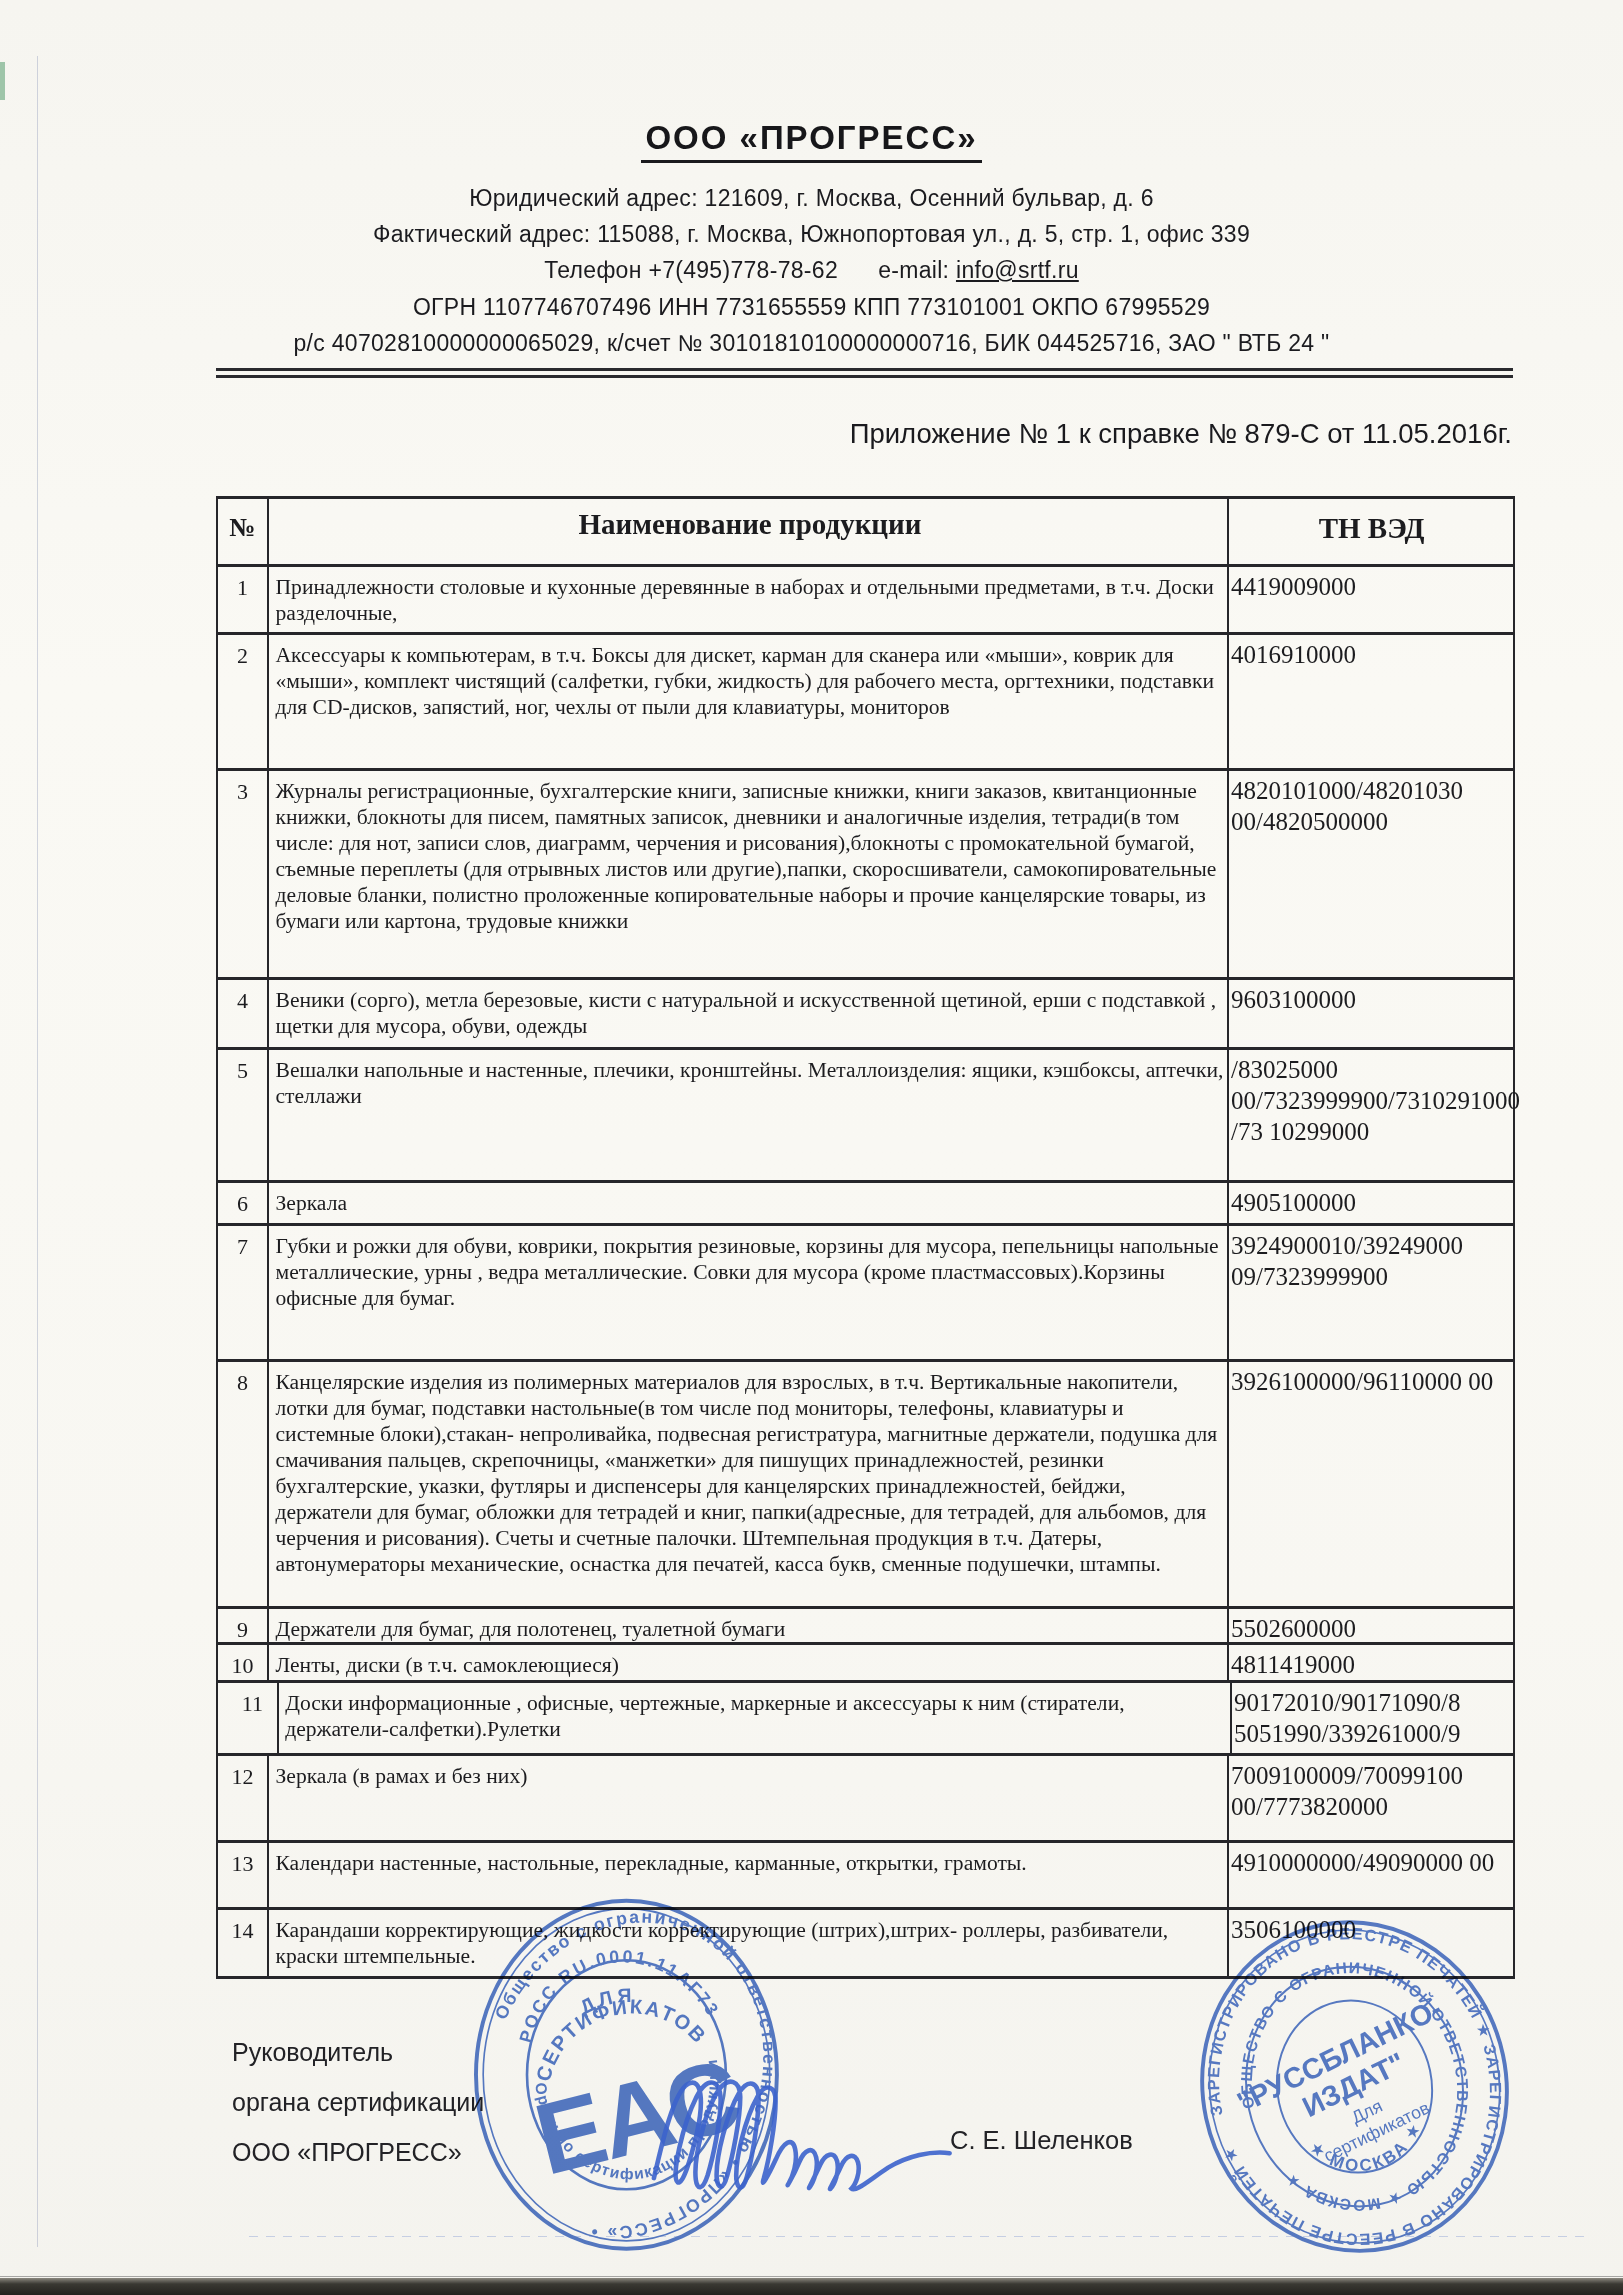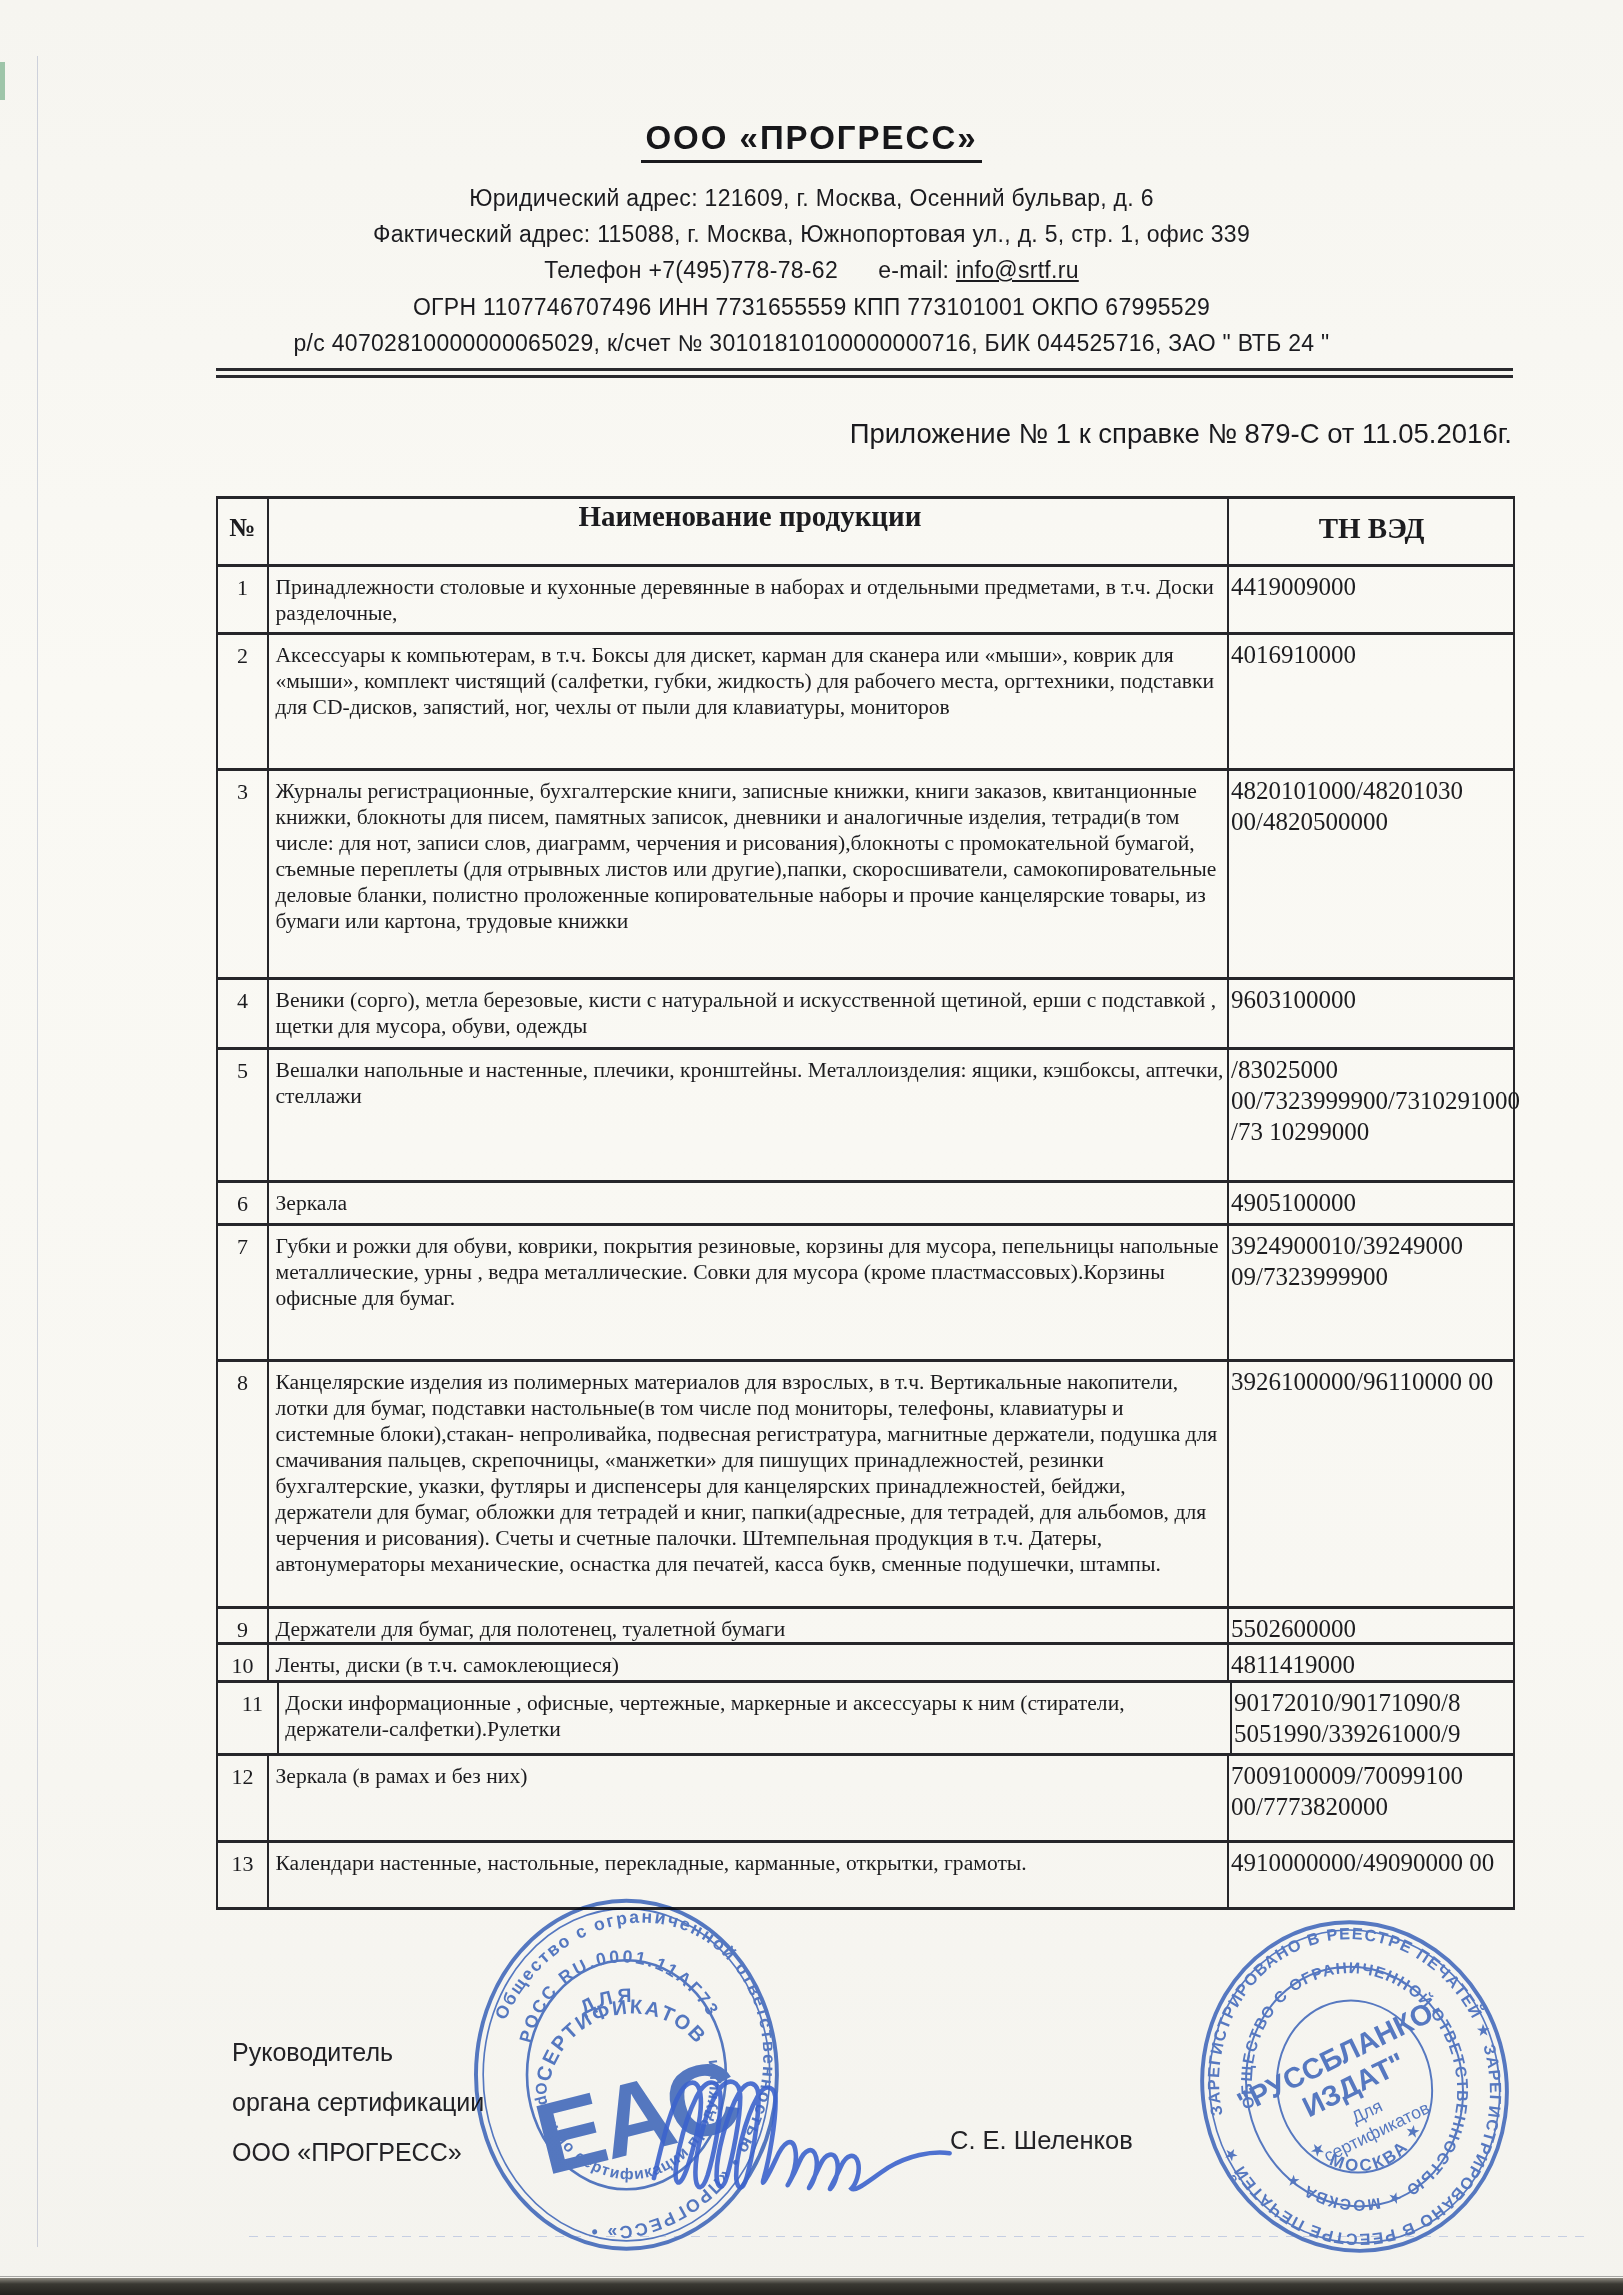--- a/index.html
+++ b/index.html
@@ -19,21 +19,21 @@
   
   .tbl{left:216px;top:496px;width:1299px;border:2px solid #26262a;border-top-width:3.9px;border-bottom-width:3.3px;box-sizing:border-box;background:transparent;}
   .t-row{display:flex;box-sizing:border-box;border-top:3.3px solid #26262a;}
   .t-row.first{border-top:none;}
   .c{box-sizing:border-box;}
   .c-num{width:51px;border-right:2px solid #26262a;text-align:center;font-family:"Liberation Serif","DejaVu Serif",serif;font-size:22px;padding-top:7.9px;}
   .c-name{width:960px;border-right:2px solid #26262a;font-family:"Liberation Serif","DejaVu Serif",serif;font-size:21.6px;line-height:26px;padding:6.5px 2.6px 0 6.5px;}
   .c-code{width:283px;font-family:"Liberation Serif","DejaVu Serif",serif;font-size:25px;line-height:31px;padding:3.9px 0 0 2px;white-space:pre-line;overflow:visible;}
   .t-head{height:65px;}
   .t-head .c-num{font-size:26px;font-weight:700;padding-top:14.4px;}
-  .t-head .c-name{font-size:29px;font-weight:700;text-align:center;padding-top:0;line-height:34px;}
+  .t-head .c-name{font-size:29px;font-weight:700;text-align:center;padding-top:8px;line-height:34px;}
   .t-head .c-code{font-size:29px;font-weight:700;text-align:center;padding-top:11.8px;line-height:34px;}
   
   .sig-block{left:232px;top:2027px;font-size:25px;line-height:50px;color:#222226;}
   .sig-name{left:950px;top:2126px;font-size:25.5px;color:#232327;}
   
   .edge-left-line{left:37px;top:56px;width:1.3px;height:2191px;background:rgba(140,150,185,.38);}
   .edge-green{left:0;top:62px;width:4.6px;height:38px;background:rgba(110,170,130,.65);}
   .bottom-band{left:0;top:2278px;width:1623px;height:17px;background:linear-gradient(180deg,#8a877e 0%,#3a3933 35%,#23221e 100%);}
   .bottom-hairline{left:0;top:2276px;width:1623px;height:1.3px;background:rgba(90,90,90,.5);}
   .dotted-blue{left:249px;top:2236px;width:1341px;height:1.3px;background:repeating-linear-gradient(90deg,rgba(90,120,200,.30) 0 9.2px,transparent 9.2px 17px);}
@@ -128,20 +128,25 @@
       <div class="t-row" style="height: 87px;">
         <div class="c c-num">12</div>
         <div class="c c-name">Зеркала (в рамах и без них)</div>
         <div class="c c-code">7009100009/70099100
 00/7773820000</div>
       </div>
       <div class="t-row" style="height: 67px;">
         <div class="c c-num">13</div>
         <div class="c c-name">Календари настенные, настольные, перекладные, карманные, открытки, грамоты.</div>
         <div class="c c-code">4910000000/49090000 00</div>
+      </div>
+      <div class="t-row" style="height: 69px;">
+        <div class="c c-num">14</div>
+        <div class="c c-name">Карандаши корректирующие, жидкости корректирующие (штрих),штрих- роллеры, разбиватели, краски штемпельные.</div>
+        <div class="c c-code">3506100000</div>
       </div>
     </div>
 </div>
 
 <div class="abs sig-block">
   <div>Руководитель</div>
   <div>органа сертификации</div>
   <div>ООО «ПРОГРЕСС»</div>
 </div>
 <div class="abs sig-name">С. Е. Шеленков</div>

